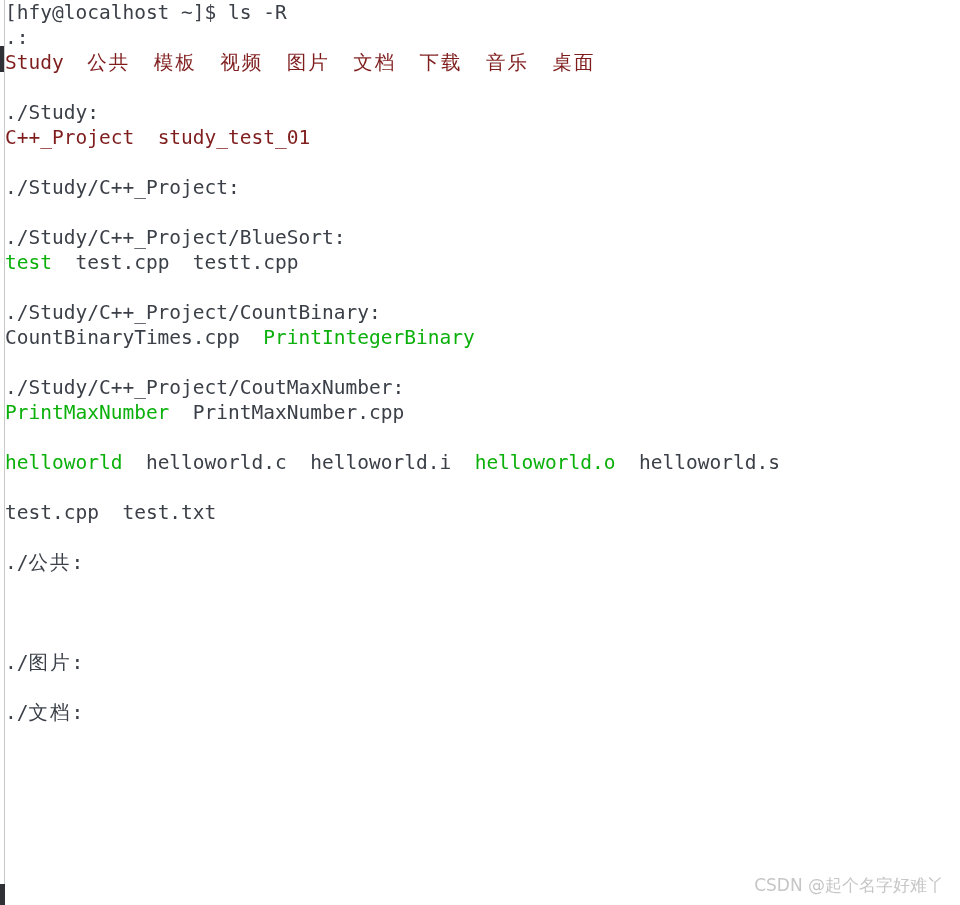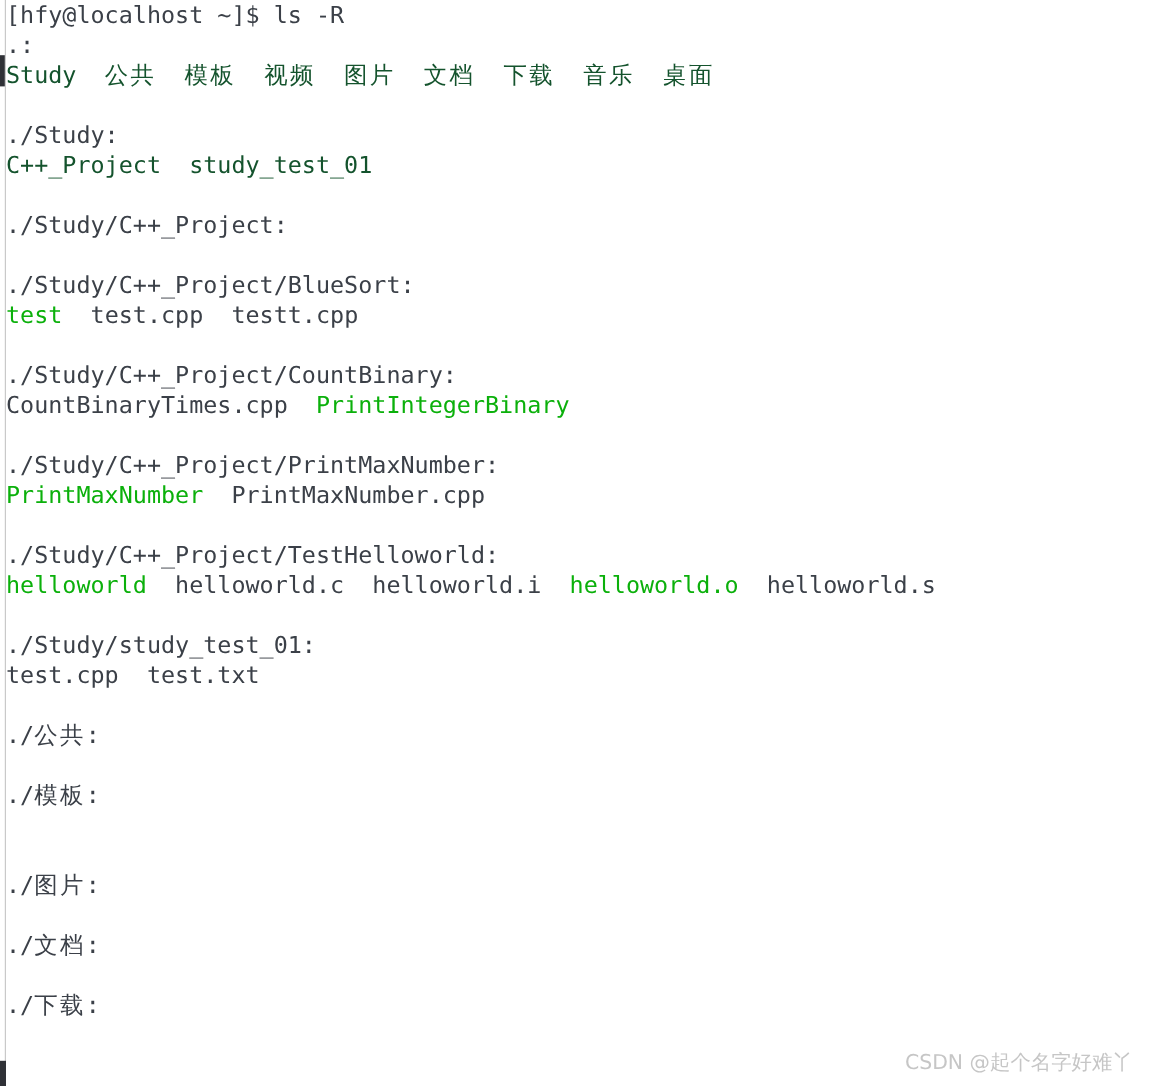--- a/index.html
+++ b/index.html
@@ -61,21 +61,21 @@
     white-space: pre;
     color: #3b4048;
   }
   .line.blank {
     height: 25px;
   }
   .seg {
     white-space: pre;
   }
   .c-default { color: #3b4048; }
-  .c-dir     { color: #14532d; text-align: center; }
+  .c-dir     { color: #7f1d1d; text-align: center; }
   .c-exec    { color: #0bb00b; margin-top: 20px; }
 
   
   .cjk {
     font-family: Liberation Serif, serif;
     letter-spacing: 2px;
   }
 
   #watermark {
     position: absolute;
@@ -106,36 +106,32 @@
       <div class="line"><span class="seg c-dir">C++_Project</span><span class="seg c-default">  </span><span class="seg c-dir">study_test_01</span></div>
       <div class="line blank">&nbsp;</div>
       <div class="line"><span class="seg c-default">./Study/C++_Project:</span></div>
       <div class="line blank">&nbsp;</div>
       <div class="line"><span class="seg c-default">./Study/C++_Project/BlueSort:</span></div>
       <div class="line"><span class="seg c-exec">test</span><span class="seg c-default">  </span><span class="seg c-default">test.cpp</span><span class="seg c-default">  </span><span class="seg c-default">testt.cpp</span></div>
       <div class="line blank">&nbsp;</div>
       <div class="line"><span class="seg c-default">./Study/C++_Project/CountBinary:</span></div>
       <div class="line"><span class="seg c-default">CountBinaryTimes.cpp</span><span class="seg c-default">  </span><span class="seg c-exec">PrintIntegerBinary</span></div>
       <div class="line blank">&nbsp;</div>
-      <div class="line"><span class="seg c-default">./Study/C++_Project/PrintMaxNumber:</span></div>
+      <div class="line"><span class="seg c-default">./Study/C++_Project/CoutMaxNumber:</span></div>
       <div class="line"><span class="seg c-exec">PrintMaxNumber</span><span class="seg c-default">  </span><span class="seg c-default">PrintMaxNumber.cpp</span></div>
       <div class="line blank">&nbsp;</div>
-      <div class="line"><span class="seg c-default">./Study/C++_Project/TestHelloworld:</span></div>
       <div class="line"><span class="seg c-exec">helloworld</span><span class="seg c-default">  </span><span class="seg c-default">helloworld.c</span><span class="seg c-default">  </span><span class="seg c-default">helloworld.i</span><span class="seg c-default">  </span><span class="seg c-exec">helloworld.o</span><span class="seg c-default">  </span><span class="seg c-default">helloworld.s</span></div>
       <div class="line blank">&nbsp;</div>
-      <div class="line"><span class="seg c-default">./Study/study_test_01:</span></div>
       <div class="line"><span class="seg c-default">test.cpp</span><span class="seg c-default">  </span><span class="seg c-default">test.txt</span></div>
       <div class="line blank">&nbsp;</div>
       <div class="line"><span class="seg c-default">./</span><span class="seg c-default cjk">公共</span><span class="seg c-default">:</span></div>
       <div class="line blank">&nbsp;</div>
-      <div class="line"><span class="seg c-default">./</span><span class="seg c-default cjk">模板</span><span class="seg c-default">:</span></div>
       <div class="line blank">&nbsp;</div>
       <div class="line blank">&nbsp;</div>
       <div class="line"><span class="seg c-default">./</span><span class="seg c-default cjk">图片</span><span class="seg c-default">:</span></div>
       <div class="line blank">&nbsp;</div>
       <div class="line"><span class="seg c-default">./</span><span class="seg c-default cjk">文档</span><span class="seg c-default">:</span></div>
       <div class="line blank">&nbsp;</div>
-      <div class="line"><span class="seg c-default">./</span><span class="seg c-default cjk">下载</span><span class="seg c-default">:</span></div>
     </div>
 
   <div id="watermark">CSDN @起个名字好难丫</div>
 
 </div>
 
 </body></html>

